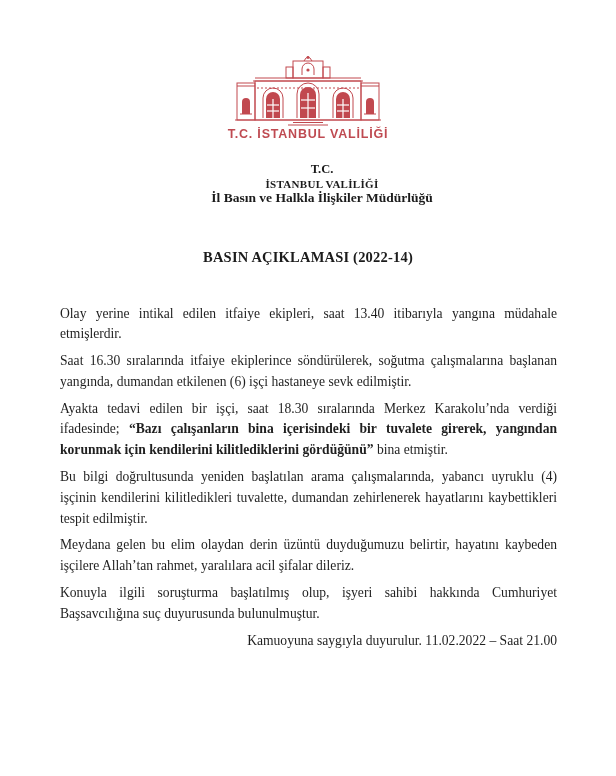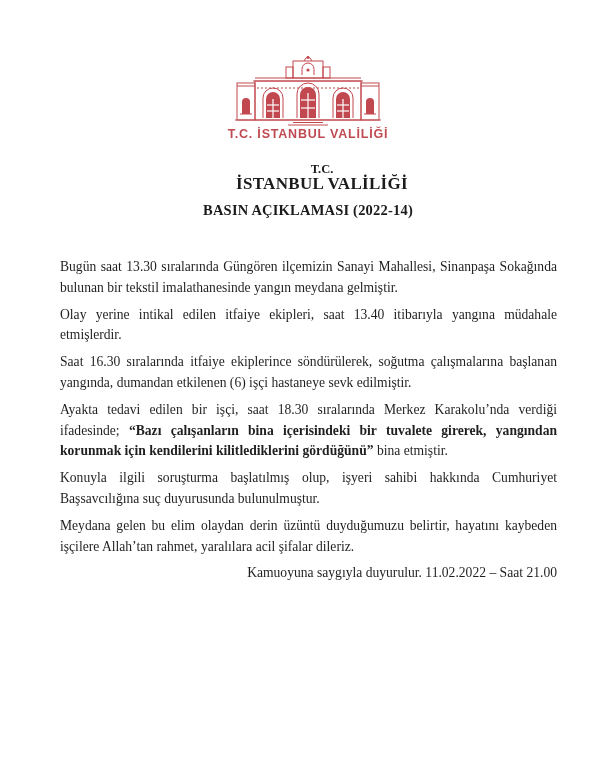--- a/index.html
+++ b/index.html
@@ -29,26 +29,26 @@
   
   .gov-header {
     margin-top: 21px;
     text-align: center;
     font-weight: bold;
     line-height: 14.5px;
     color: #1b1b1b;
     padding-left: 28px;
   }
   .gov-line1 { font-size: 12.5px; }
-  .gov-line2 { font-size: 17px; letter-spacing: 0.3px; }
+  .gov-line2 { font-size: 11px; letter-spacing: 0.3px; }
   .gov-line3 { font-size: 13.5px; }
 
   
   .press-title {
-    margin-top: 11px;
+    margin-top: 43px;
     text-align: center;
     font-weight: bold;
     font-size: 14.5px;
     letter-spacing: 0.2px;
     color: #1b1b1b;
   }
 
   
   .body-text {
     margin: 38px 59px 0 60px;
@@ -115,27 +115,28 @@
       <line x1="2" y1="68" x2="148" y2="68"></line>
       <line x1="60" y1="70.5" x2="90" y2="70.5"></line>
       <line x1="55" y1="73" x2="95" y2="73"></line>
     </svg>
     <div class="logo-caption">T.C. İSTANBUL VALİLİĞİ</div>
   </div>
 
   <div class="gov-header">
     <div class="gov-line1">T.C.</div>
     <div class="gov-line2">İSTANBUL VALİLİĞİ</div>
+    <div class="gov-line3">İl Basın ve Halkla İlişkiler Müdürlüğü</div>
   </div>
 
   <div class="press-title">BASIN AÇIKLAMASI (2022-14)</div>
 
   <div class="body-text">
-    <p><span>Bugün saat 13.30 sıralarında Güngören ilçemizin Sanayi Mahallesi, Sinanpaşa Sokağında bulunan bir tekstil imalathanesinde yangın meydana gelmiştir.</span></p>
     <p><span>Olay yerine intikal edilen itfaiye ekipleri, saat 13.40 itibarıyla yangına müdahale etmişlerdir.</span></p>
     <p><span>Saat 16.30 sıralarında itfaiye ekiplerince söndürülerek, soğutma çalışmalarına başlanan yangında, dumandan etkilenen (6) işçi hastaneye sevk edilmiştir.</span></p>
     <p><span>Ayakta tedavi edilen bir işçi, saat 18.30 sıralarında Merkez Karakolu’nda verdiği ifadesinde; </span><span class="bold">“Bazı çalışanların bina içerisindeki bir tuvalete girerek, yangından korunmak için kendilerini kilitlediklerini gördüğünü”</span><span> bina etmiştir.</span></p>
+    <p><span>Bu bilgi doğrultusunda yeniden başlatılan arama çalışmalarında, yabancı uyruklu (4) işçinin kendilerini kilitledikleri tuvalette, dumandan zehirlenerek hayatlarını kaybettikleri tespit edilmiştir.</span></p>
+    <p><span>Meydana gelen bu elim olaydan derin üzüntü duyduğumuzu belirtir, hayatını kaybeden işçilere Allah’tan rahmet, yaralılara acil şifalar dileriz.</span></p>
     <p><span>Konuyla ilgili soruşturma başlatılmış olup, işyeri sahibi hakkında Cumhuriyet Başsavcılığına suç duyurusunda bulunulmuştur.</span></p>
-    <p><span>Meydana gelen bu elim olaydan derin üzüntü duyduğumuzu belirtir, hayatını kaybeden işçilere Allah’tan rahmet, yaralılara acil şifalar dileriz.</span></p>
     <p><span>Kamuoyuna saygıyla duyurulur. 11.02.2022 – Saat 21.00</span></p>
   </div>
 
 </div>
 
 </body></html>

